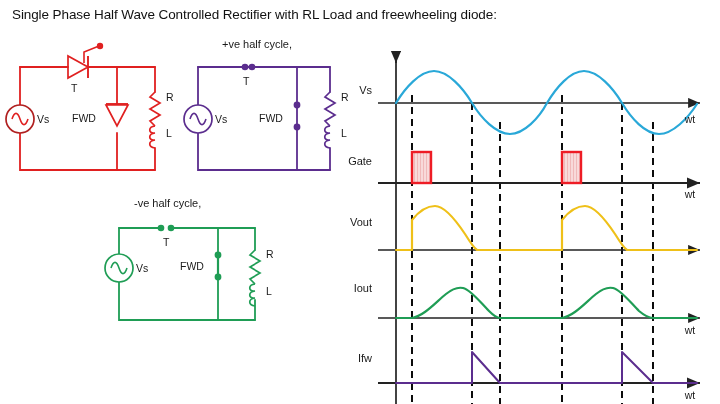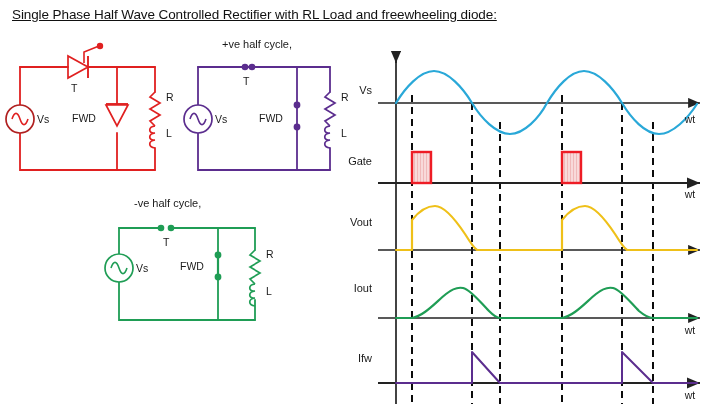--- a/index.html
+++ b/index.html
@@ -19,21 +19,20 @@
     width: 720px;
     height: 404px;
     background: #ffffff;
   }
   .title {
     position: absolute;
     left: 12px;
     top: 7px;
     font-size: 13.5px;
     color: #111111;
-    text-decoration: underline;
     white-space: nowrap;
     letter-spacing: -0.1px;
   }
   .svg-layer {
     position: absolute;
     left: 0;
     top: 0;
     width: 720px;
     height: 404px;
   }

